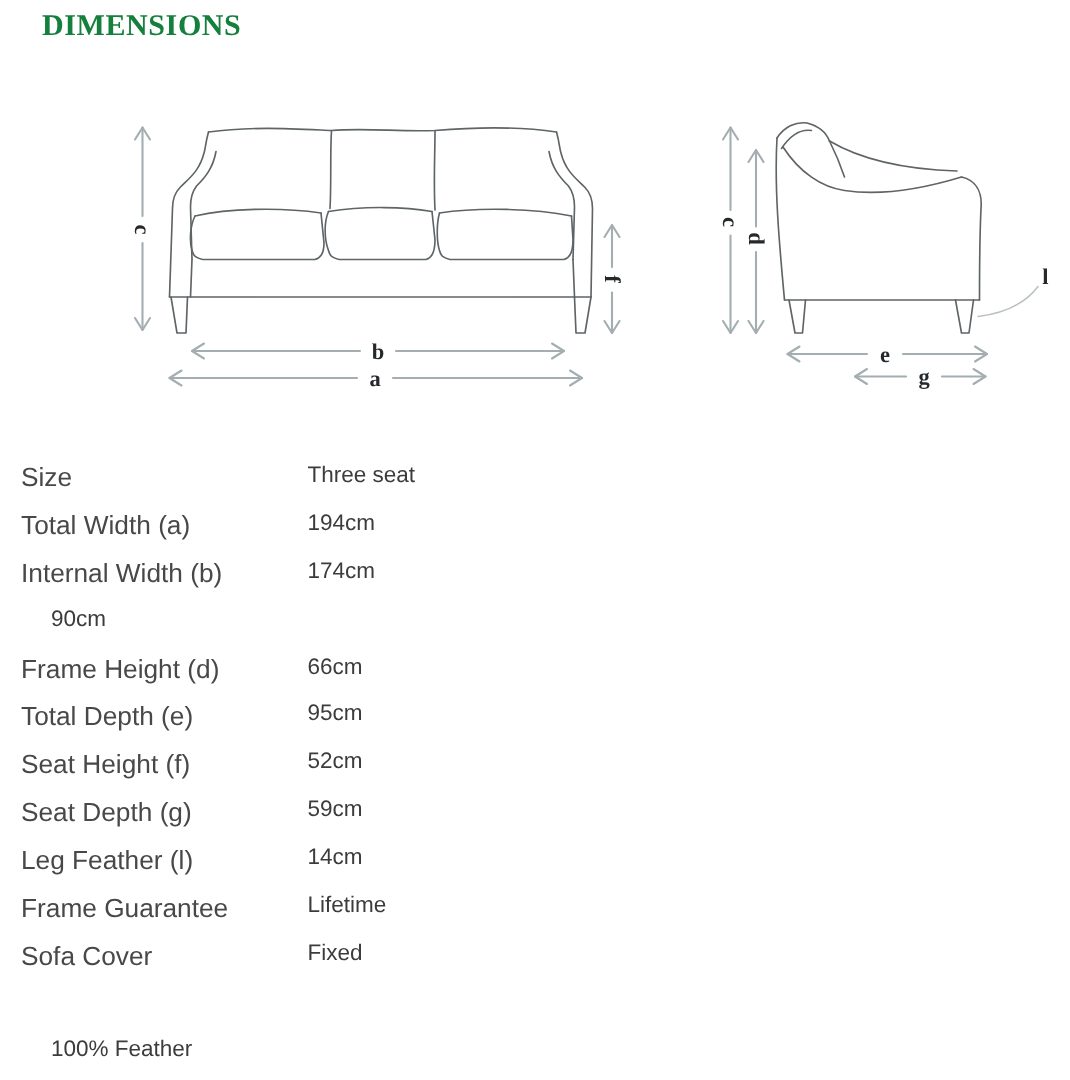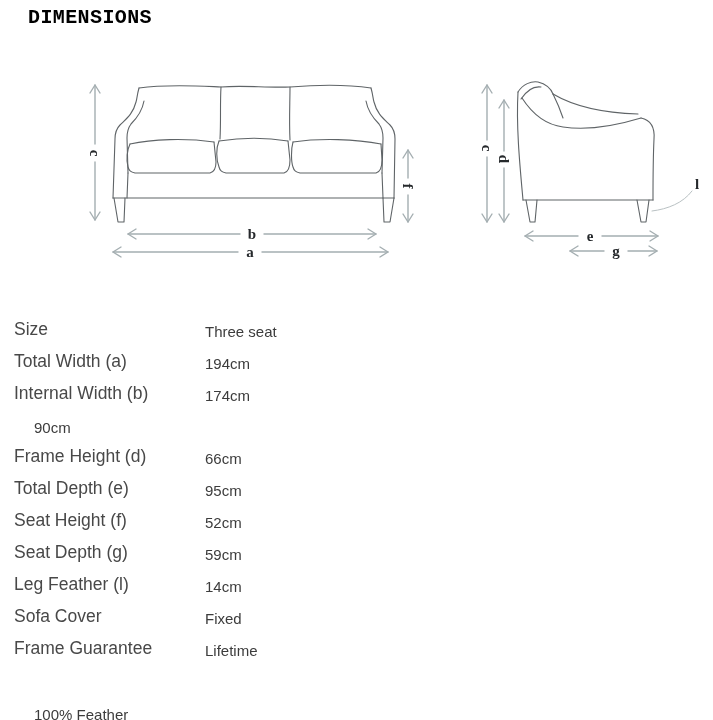--- a/index.html
+++ b/index.html
@@ -14,25 +14,25 @@
   .page {
     position: relative;
     width: 713px;
     height: 720px;
     background: #ffffff;
   }
   .page-title {
     position: absolute;
     left: 28px;
     top: 6px;
-    font-family: Liberation Mono, monospace;
+    font-family: Liberation Serif, serif;
     font-weight: 700;
     font-size: 20px;
     letter-spacing: 0.4px;
-    color: #000000;
+    color: #15803d;
   }
   .diagram {
     position: absolute;
     left: 0;
     top: 55px;
     width: 713px;
     height: 235px;
   }
   .diagram svg { display: block; }
   .outline {
@@ -62,21 +62,21 @@
     fill: #26292c;
   }
   .spec-table {
     position: absolute;
     left: 14px;
     top: 308px;
     width: 660px;
   }
   .spec-row {
     display: flex;
-    align-items: flex-end;
+    align-items: flex-start;
     height: 31.9px;
   }
   .spec-label {
     flex: 0 0 171px;
     font-size: 17.5px;
     color: #484848;
     white-space: nowrap;
   }
   .spec-value {
     font-size: 15px;
@@ -240,27 +240,27 @@
     </div>
     <div class="spec-row">
       <div class="spec-label">Seat Depth (g)</div>
       <div class="spec-value">59cm</div>
     </div>
     <div class="spec-row">
       <div class="spec-label">Leg Feather (l)</div>
       <div class="spec-value">14cm</div>
     </div>
     <div class="spec-row">
+      <div class="spec-label">Frame Guarantee</div>
+      <div class="spec-value">Lifetime</div>
+    </div>
+    <div class="spec-row">
       <div class="spec-label">Sofa Cover</div>
       <div class="spec-value">Fixed</div>
     </div>
     <div class="spec-row">
-      <div class="spec-label">Frame Guarantee</div>
-      <div class="spec-value">Lifetime</div>
-    </div>
-    <div class="spec-row">
     </div>
     <div class="spec-row">
       <div class="spec-value">100% Feather</div>
     </div>
   </div>
 
 </div>
 
 </body></html>

